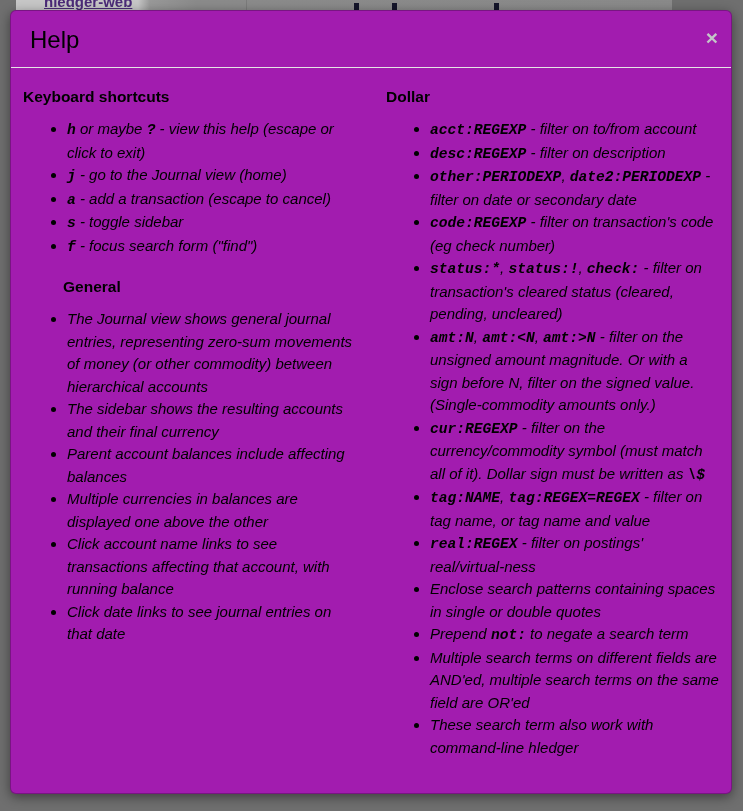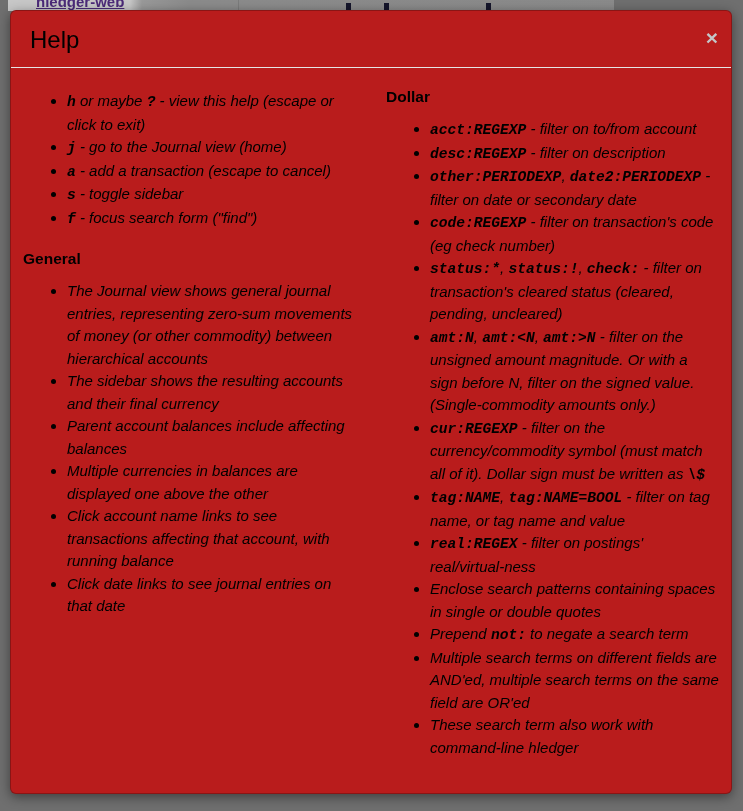--- a/index.html
+++ b/index.html
@@ -8,22 +8,22 @@
     width: 743px; height: 811px;
     background: #6f6f6f;
     font-family: "Liberation Sans", sans-serif;
     color: #000;
     overflow: hidden;
     position: relative;
   }
 
   
   .page-strip {
-    position: absolute; top: 0; left: 8px;
-    width: 606px; height: 11px;
+    position: absolute; top: 0; left: 16px;
+    width: 656px; height: 11px;
     background: linear-gradient(90deg, #c7c7c7 0px, #c7c7c7 122px, #999 134px, #8b8b8b 180px, #8a8a8a 743px);
     overflow: hidden;
   }
   .brand {
     position: absolute; left: 28px; top: -7px;
     font-size: 15px; font-weight: bold;
     color: #4b2a78;
     text-decoration: underline;
   }
   .page-divider {
@@ -33,21 +33,21 @@
   .heading-fragment {
     position: absolute; top: 3px;
     width: 5px; height: 8px; background: #15152b;
   }
   .hf-1 { left: 338px; } .hf-2 { left: 376px; } .hf-3 { left: 478px; }
 
   
   .modal {
     position: absolute; left: 10px; top: 10px;
     width: 722px; height: 784px;
-    background: #b91c1c;
+    background: #a21caf;
     border: 1px solid rgba(0,0,0,.25);
     border-radius: 6px;
     box-shadow: 0 3px 12px rgba(0,0,0,.45);
     overflow: hidden;
   }
   .modal-header {
     position: relative;
     padding: 15px 20px 13px 19px;
     border-bottom: 1px solid #e5e5e5;
   }
@@ -73,21 +73,21 @@
   .section-heading {
     font-size: 15.5px; font-weight: bold;
     margin: 10px 0 0 0; line-height: 18px;
   }
   .section-heading + ul { margin-top: 12px; }
   ul.help-list {
     margin: 12px 0 10px 0;
     padding-left: 44px;
     list-style: disc outside;
   }
-  ul.help-list + .section-heading { margin-top: 20px; }
+  ul.help-list + .section-heading { margin-top: 20px; margin-left: 40px; }
   ul.help-list li {
     font-size: 15px;
     line-height: 22.5px;
     font-style: italic;
   }
   code {
     font-family: "Liberation Mono", monospace;
     font-weight: bold;
     font-size: 14.6px;
     color: #000;
@@ -105,20 +105,21 @@
   <div class="heading-fragment hf-3"></div>
 </div>
 
 <div class="modal">
   <div class="modal-header">
     <div class="modal-title">Help</div>
     <button class="close-btn">×</button>
   </div>
   <div class="modal-body">
     <div class="col col-left">
+        <div class="section-heading">Keyboard shortcuts</div>
         <ul class="help-list">
           <li><code>h</code> or maybe <code>?</code> - view this help (escape or click to exit)</li>
           <li><code>j</code> - go to the Journal view (home)</li>
           <li><code>a</code> - add a transaction (escape to cancel)</li>
           <li><code>s</code> - toggle sidebar</li>
           <li><code>f</code> - focus search form ("find")</li>
         </ul>
         <div class="section-heading">General</div>
         <ul class="help-list">
           <li>The Journal view shows general journal entries, representing zero-sum movements of money (or other commodity) between hierarchical accounts</li>
@@ -132,21 +133,21 @@
     <div class="col col-right">
         <div class="section-heading">Dollar</div>
         <ul class="help-list">
           <li><code>acct:REGEXP</code> - filter on to/from account</li>
           <li><code>desc:REGEXP</code> - filter on description</li>
           <li><code>other:PERIODEXP</code>, <code>date2:PERIODEXP</code> - filter on date or secondary date</li>
           <li><code>code:REGEXP</code> - filter on transaction's code (eg check number)</li>
           <li><code>status:*</code>, <code>status:!</code>, <code>check:</code> - filter on transaction's cleared status (cleared, pending, uncleared)</li>
           <li><code>amt:N</code>, <code>amt:&lt;N</code>, <code>amt:&gt;N</code> - filter on the unsigned amount magnitude. Or with a sign before N, filter on the signed value. (Single-commodity amounts only.)</li>
           <li><code>cur:REGEXP</code> - filter on the currency/commodity symbol (must match all of it). Dollar sign must be written as <code>\$</code></li>
-          <li><code>tag:NAME</code>, <code>tag:NAME=BOOL</code> - filter on tag name, or tag name and value</li>
+          <li><code>tag:NAME</code>, <code>tag:REGEX=REGEX</code> - filter on tag name, or tag name and value</li>
           <li><code>real:REGEX</code> - filter on postings' real/virtual-ness</li>
           <li>Enclose search patterns containing spaces in single or double quotes</li>
           <li>Prepend <code>not:</code> to negate a search term</li>
           <li>Multiple search terms on different fields are AND'ed, multiple search terms on the same field are OR'ed</li>
           <li>These search term also work with command-line hledger</li>
         </ul>
       </div>
   </div>
 </div>
 

